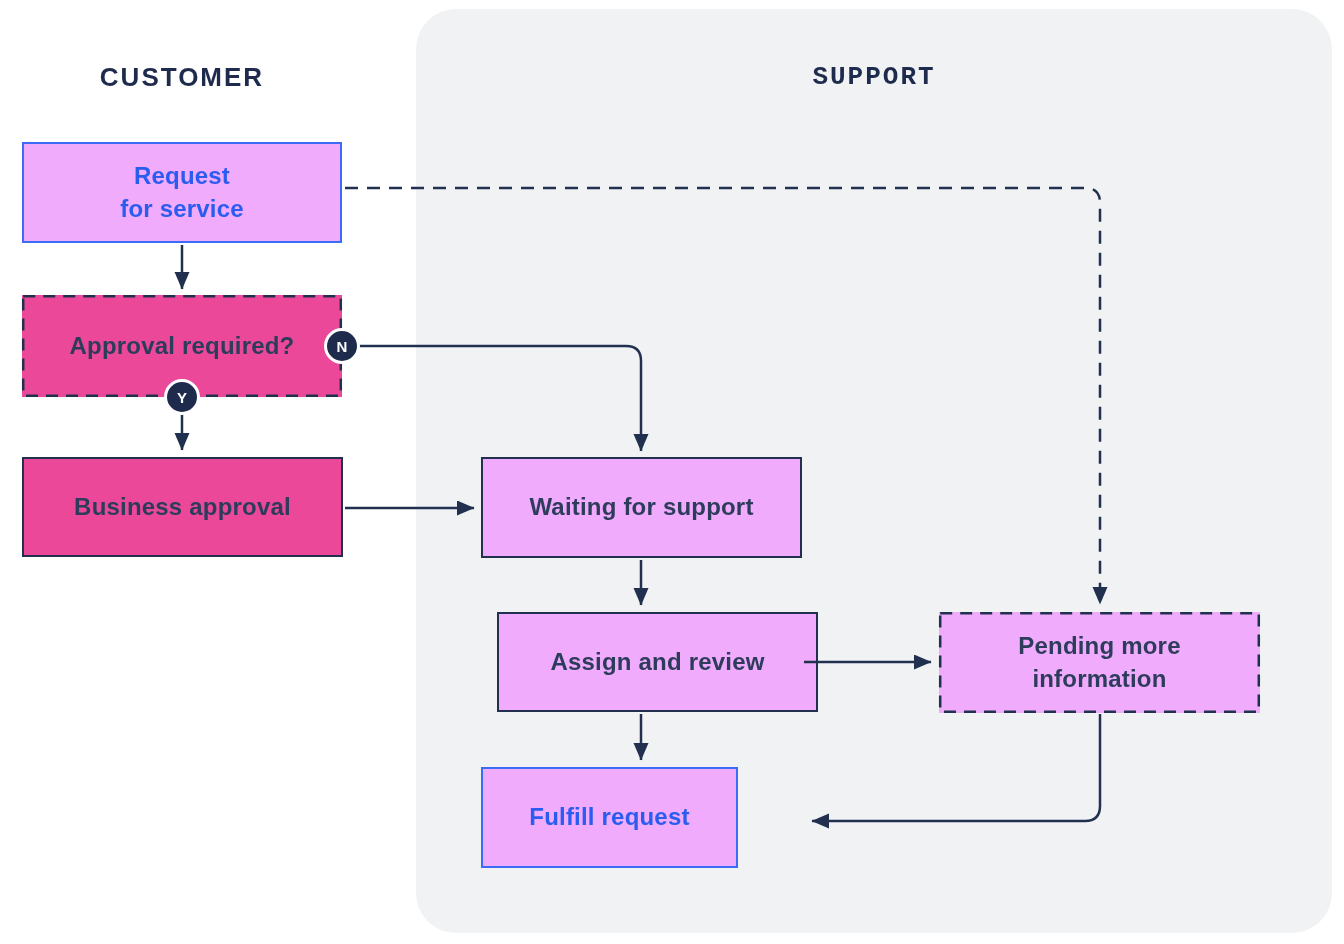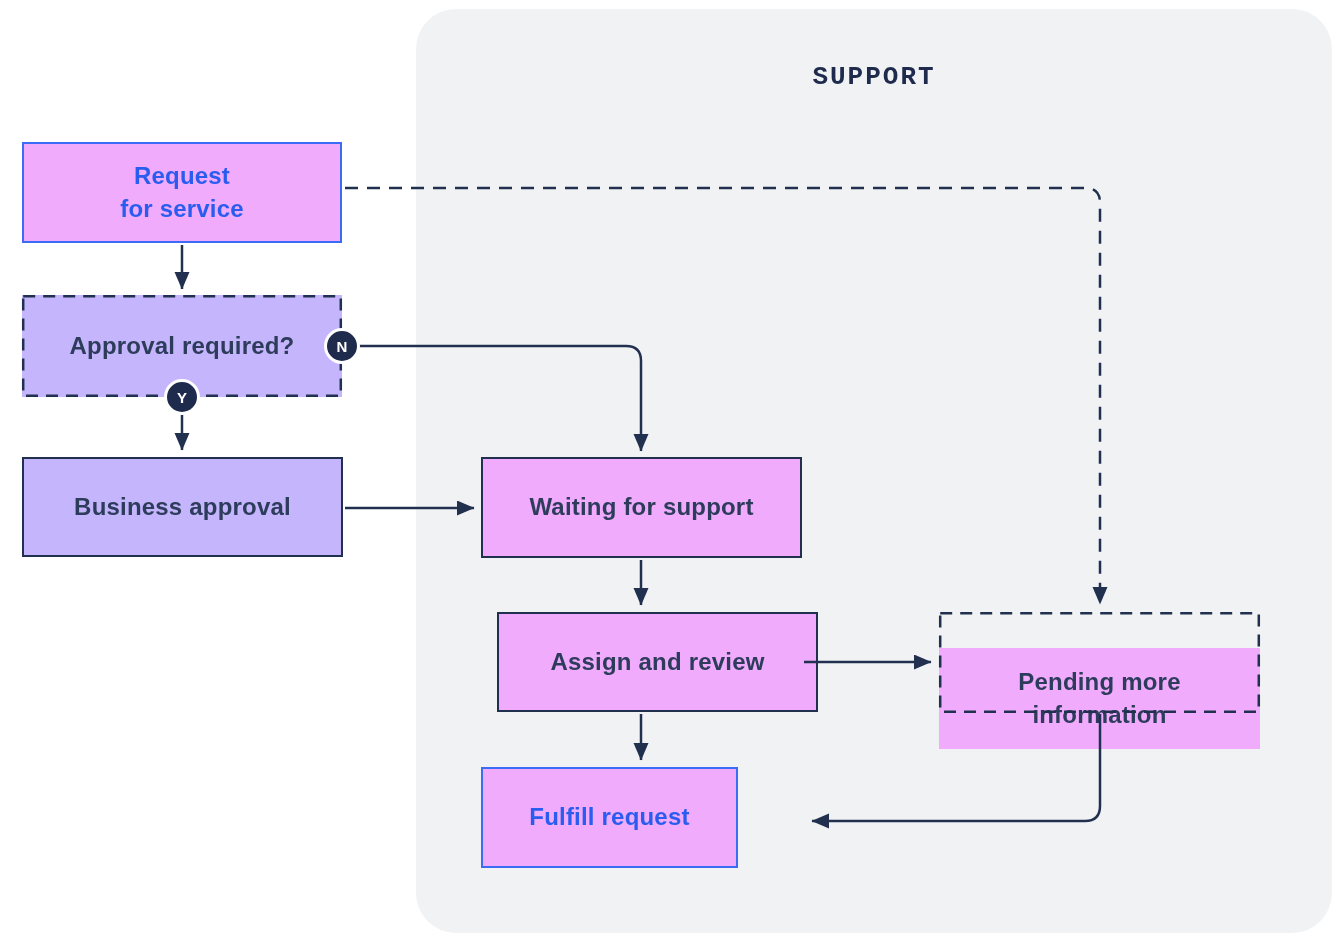--- a/index.html
+++ b/index.html
@@ -40,32 +40,32 @@
     font-weight: 600;
     letter-spacing: 0.2px;
     line-height: 1.35;
     color: #2E3C5C;
     white-space: pre-line;
     box-sizing: border-box;
     background: #ffffff;
   }
   .node.outline-navy { border: 2.5px solid #22304F; }
   .node.outline-blue { border: 2.5px solid #3B6CF6; color: #2A5CF0; }
-  .node.fill-gray    { background: #c4b5fd; }
+  .node.fill-gray    { background: #ec4899; }
   .node.fill-white   { background: #f0abfc; }
   
   .node.dashed { border: none; }
 
   .n-request  { left: 22px;  top: 142px; width: 320px; height: 101px; }
   .n-approval { left: 22px;  top: 295px; width: 320px; height: 102px; }
   .n-business { left: 22px;  top: 457px; width: 321px; height: 100px; }
   .n-waiting  { left: 481px; top: 457px; width: 321px; height: 101px; }
   .n-assign   { left: 481px; top: 612px; width: 321px; height: 100px; margin-left: 16px; }
   .n-fulfill  { left: 481px; top: 767px; width: 257px; height: 101px; }
-  .n-pending  { left: 939px; top: 612px; width: 321px; height: 101px; margin-top: 36px; }
+  .n-pending  { left: 939px; top: 612px; width: 321px; height: 101px; }
 
   svg.edge-layer {
     position: absolute;
     left: 0; top: 0;
     width: 1344px; height: 944px;
     pointer-events: none;
   }
 
   .badge {
     position: absolute;
@@ -84,20 +84,21 @@
   .badge.no  { left: 324px; top: 328px; }
   .badge.yes { left: 164px; top: 379px; }
 </style>
 </head>
 <body>
 
 <div class="canvas">
 
   <div class="lane-panel"></div>
 
+  <div class="lane-header customer">CUSTOMER</div>
   <div class="lane-header support">SUPPORT</div>
 
   <div class="node outline-blue fill-white n-request">Request
 for service</div>
   <div class="node dashed fill-gray n-approval">Approval required?</div>
   <div class="node outline-navy fill-gray n-business">Business approval</div>
   <div class="node outline-navy fill-white n-waiting">Waiting for support</div>
   <div class="node outline-navy fill-white n-assign">Assign and review</div>
   <div class="node outline-blue fill-white n-fulfill">Fulfill request</div>
   <div class="node dashed fill-white n-pending">Pending more

